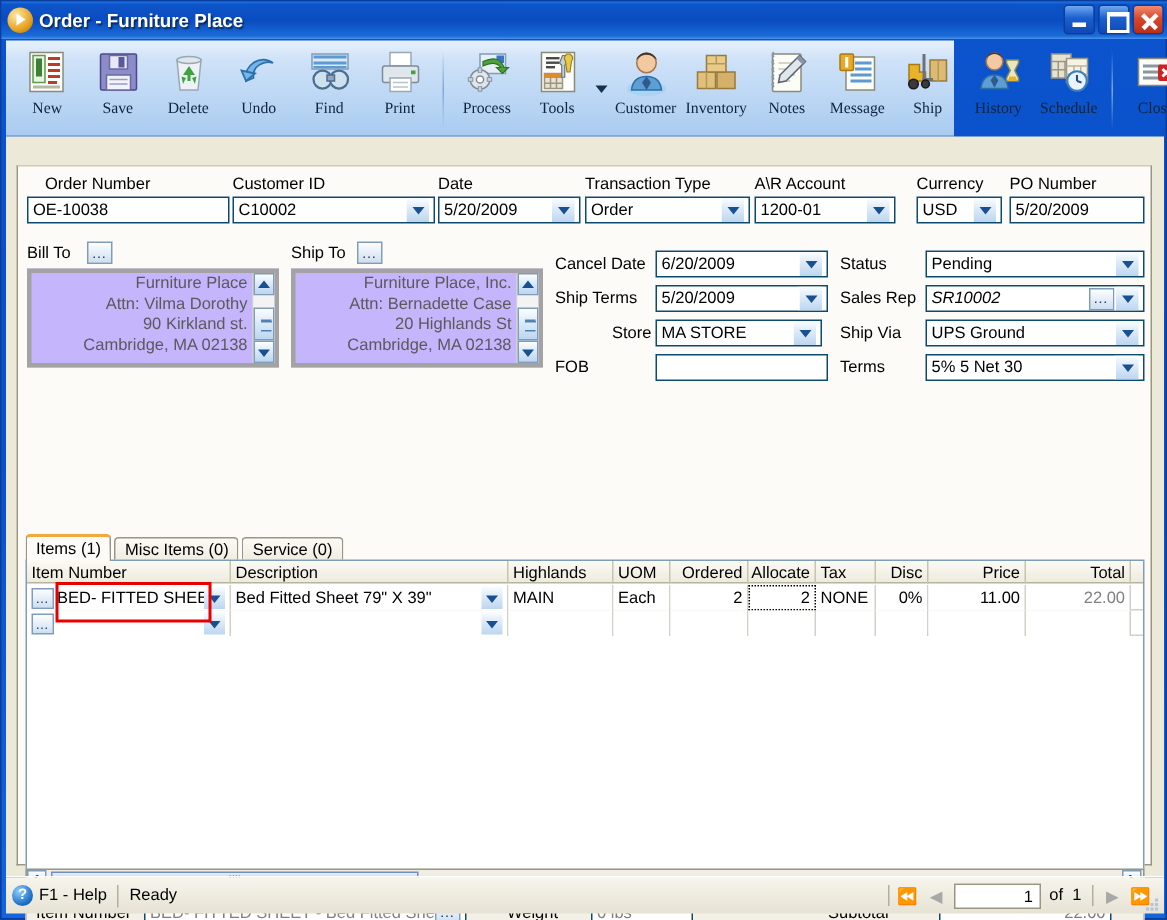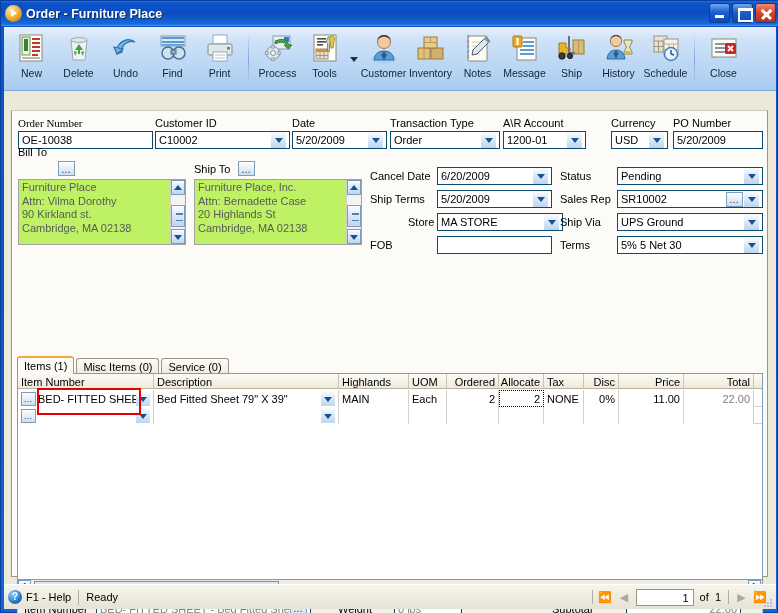--- a/index.html
+++ b/index.html
@@ -49,24 +49,24 @@
   .wb.min .g::after{ content:""; position:absolute; left:5px; bottom:4px; width:9px; height:3px; background:#fff; }
   .wb.max .g::after{ content:""; position:absolute; left:5px; top:4px; width:11px; height:9px; border:2px solid #fff; border-top-width:3px; }
   .wb.cls .g::before,.wb.cls .g::after{
     content:""; position:absolute; left:4px; top:9px; width:13px; height:2.5px; background:#fff;
   }
   .wb.cls .g::before{ transform:rotate(45deg); }
   .wb.cls .g::after{ transform:rotate(-45deg); }
 
   
   #toolbar {
-    position:absolute; left:3px; top:26px; width:772px; height:64px;
+    position:absolute; left:3px; top:26px; width:632px; height:64px;
     background:linear-gradient(180deg,#e8f1fc 0%,#cfe2f8 20%,#bcd7f4 60%,#a9cbf0 100%);
     border-bottom:1px solid #7fa8d8;
-    display:flex; align-items:center; padding-left:4px;
+    display:flex; align-items:center; padding-left:4px;font-family:Liberation Serif, serif;
   }
   .tbtn {
     width:47px; height:62px; display:flex; flex-direction:column;
     align-items:center; justify-content:flex-start; padding-top:4px;
     cursor:pointer; flex:none;
   }
   .tbtn .ico { width:32px; height:32px; position:relative; }
   .tbtn .lbl { font-size:10.5px; color:#10243c; margin-top:3px; white-space:nowrap; }
   .tsep { width:1px; height:52px; margin:2px 5px 0 5px;
           background:linear-gradient(180deg,rgba(120,160,210,0),#7fa8d8,rgba(120,160,210,0)); flex:none; }
@@ -130,22 +130,22 @@
   .ellbtn {
     position:absolute; width:17px; height:15px; cursor:pointer;
     background:linear-gradient(180deg,#fdfefe,#e6eef8 50%,#cddff0);
     border:1px solid #7f9db9; color:#1a3c66;
     display:flex; align-items:flex-end; justify-content:center;
     font-size:10px; line-height:7px; letter-spacing:1px; padding-bottom:2px;
   }
 
   
   .addr {
-    position:absolute; background:#bef264; border:1px solid #a3a3a3;
-    display:flex; overflow:hidden;
+    position:absolute; background:#c4b5fd; border:3px solid #a3a3a3;
+    display:flex; overflow:hidden;text-align:right;
   }
   .addr .lines { flex:1; padding:1px 3px; font-size:11px; color:#5a5a5a; line-height:13.5px; }
   .addr .vsb { width:15px; flex:none; background:#f1f1f1; border-left:1px solid #d4d0c8;
                display:flex; flex-direction:column; }
   .vsb .ab {
     height:15px; flex:none; position:relative;
     background:linear-gradient(180deg,#fbfdff,#dceaf8 45%,#bcd6f0); border:1px solid #7f9db9; cursor:pointer;
   }
   .vsb .ab.up::after{ content:""; position:absolute; left:50%; top:50%; margin-left:-4px; margin-top:-3px;
     width:0;height:0;border-left:4px solid transparent;border-right:4px solid transparent;border-bottom:5px solid #19508f;}
@@ -303,20 +303,35 @@
               <rect x="16" y="14" width="8" height="2"></rect>
               <rect x="16" y="18" width="8" height="2"></rect>
               <rect x="16" y="22" width="6" height="2"></rect>
             </g>
           <rect x="6" y="25" width="18" height="2" fill="#b8b8a8"></rect>
         </svg>
       </span>
       <span class="lbl">New</span>
     </div>
 
+    <div class="tbtn">
+      <span class="ico">
+        <svg width="32" height="32" viewBox="0 0 32 32">
+          <rect x="4" y="4" width="24" height="24" rx="1" fill="#8c8ccb" stroke="#4a4a8a"></rect>
+          <rect x="10" y="5" width="12" height="9" fill="#e8e8f6" stroke="#6a6aa0"></rect>
+          <rect x="16" y="6" width="4" height="7" fill="#5a5a9a"></rect>
+          <rect x="8" y="18" width="16" height="10" fill="#f2f2fa" stroke="#6a6aa0"></rect>
+          <g stroke="#9a9ac4">
+              <line x1="10" y1="21" x2="22" y2="21"></line>
+              <line x1="10" y1="24" x2="22" y2="24"></line>
+            </g>
+        </svg>
+      </span>
+      <span class="lbl">Save</span>
+    </div>
 
     <div class="tbtn">
       <span class="ico">
         <svg width="32" height="32" viewBox="0 0 32 32">
           <path d="M8 8 L24 8 L22 28 L10 28 Z" fill="#eef2f6" stroke="#9aa8b4"></path>
           <ellipse cx="16" cy="8" rx="8" ry="2.4" fill="#dfe6ec" stroke="#9aa8b4"></ellipse>
           <path d="M16 12 l4 6 h-3 v4 h-2 v-4 h-3 z" fill="#3fa23f"></path>
           <path d="M12 24 l-1-5 3 1 z" fill="#3fa23f"></path>
           <path d="M20 24 l1-5 -3 1 z" fill="#3fa23f"></path>
         </svg>
@@ -565,21 +580,21 @@
       </span>
       <span class="lbl">Close</span>
     </div>
   </div>
 
   <div id="client">
 
 
     <div class="tabpage">
 
-      <div class="lab" style="left:6px; top:6px;font-family:Liberation Serif, serif;">Order Number</div>
+      <div class="lab" style="left:18px; top:6px;">Order Number</div>
       <div class="fld" style="left:6px; top:20px; width:135px; height:18px;">
         <span class="txt">OE-10038</span>
       </div>
 
       <div class="lab" style="left:143px; top:6px;">Customer ID</div>
       <div class="fld" style="left:143px; top:20px; width:135px; height:18px;">
         <span class="txt">C10002</span>
         <span class="cmb-arrow"></span>
       </div>
 
@@ -589,37 +604,37 @@
         <span class="cmb-arrow"></span>
       </div>
 
       <div class="lab" style="left:378px; top:6px;">Transaction Type</div>
       <div class="fld" style="left:378px; top:20px; width:110px; height:18px;">
         <span class="txt">Order</span>
         <span class="cmb-arrow"></span>
       </div>
 
       <div class="lab" style="left:491px; top:6px;">A\R Account</div>
-      <div class="fld" style="left:491px; top:20px; width:83px; height:18px;">
+      <div class="fld" style="left:491px; top:20px; width:94px; height:18px;">
         <span class="txt">1200-01</span>
         <span class="cmb-arrow"></span>
       </div>
 
       <div class="lab" style="left:599px; top:6px;">Currency</div>
       <div class="fld" style="left:599px; top:20px; width:57px; height:18px;">
         <span class="txt">USD</span>
         <span class="cmb-arrow"></span>
       </div>
 
       <div class="lab" style="left:661px; top:6px;">PO Number</div>
       <div class="fld" style="left:661px; top:20px; width:90px; height:18px;">
         <span class="txt">5/20/2009</span>
       </div>
 
-      <div class="lab" style="left:6px; top:35px;">Bill To</div>
+      <div class="lab" style="left:6px; top:52px;">Bill To</div>
       <div class="ellbtn" style="left:46px; top:50px;">…</div>
       <div class="addr" style="left:6px; top:68px; width:168px; height:66px;">
         <div class="lines">
           <div>Furniture Place</div>
           <div>Attn: Vilma Dorothy</div>
           <div>90 Kirkland st.</div>
           <div>Cambridge, MA 02138</div>
         </div>
         <div class="vsb">
           <div class="ab up"></div>
@@ -654,38 +669,38 @@
         <span class="cmb-arrow"></span>
       </div>
 
       <div class="lab" style="left:358px; top:82px;">Ship Terms</div>
       <div class="fld" style="left:425px; top:79px; width:115px; height:18px;">
         <span class="txt">5/20/2009</span>
         <span class="cmb-arrow"></span>
       </div>
 
       <div class="lab" style="left:358px; top:105px;margin-left:38px;">Store ID</div>
-      <div class="fld" style="left:425px; top:102px; width:126px; height:18px;">
+      <div class="fld" style="left:425px; top:102px; width:111px; height:18px;">
         <span class="txt">MA STORE</span>
         <span class="cmb-arrow"></span>
       </div>
 
       <div class="lab" style="left:358px; top:128px;">FOB</div>
       <div class="fld" style="left:425px; top:125px; width:115px; height:18px;">
         <span class="txt"></span>
       </div>
 
       <div class="lab" style="left:548px; top:59px;">Status</div>
       <div class="fld" style="left:605px; top:56px; width:146px; height:18px;">
         <span class="txt">Pending</span>
         <span class="cmb-arrow"></span>
       </div>
 
       <div class="lab" style="left:548px; top:82px;">Sales Rep</div>
-      <div class="fld" style="left:605px; top:79px; width:146px; height:18px;">
+      <div class="fld" style="left:605px; top:79px; width:146px; height:18px;font-style:italic;">
         <span class="txt">SR10002</span>
         <span class="ell">…</span>
         <span class="cmb-arrow"></span>
       </div>
 
       <div class="lab" style="left:548px; top:105px;">Ship Via</div>
       <div class="fld" style="left:605px; top:102px; width:146px; height:18px;">
         <span class="txt">UPS Ground</span>
         <span class="cmb-arrow"></span>
       </div>

